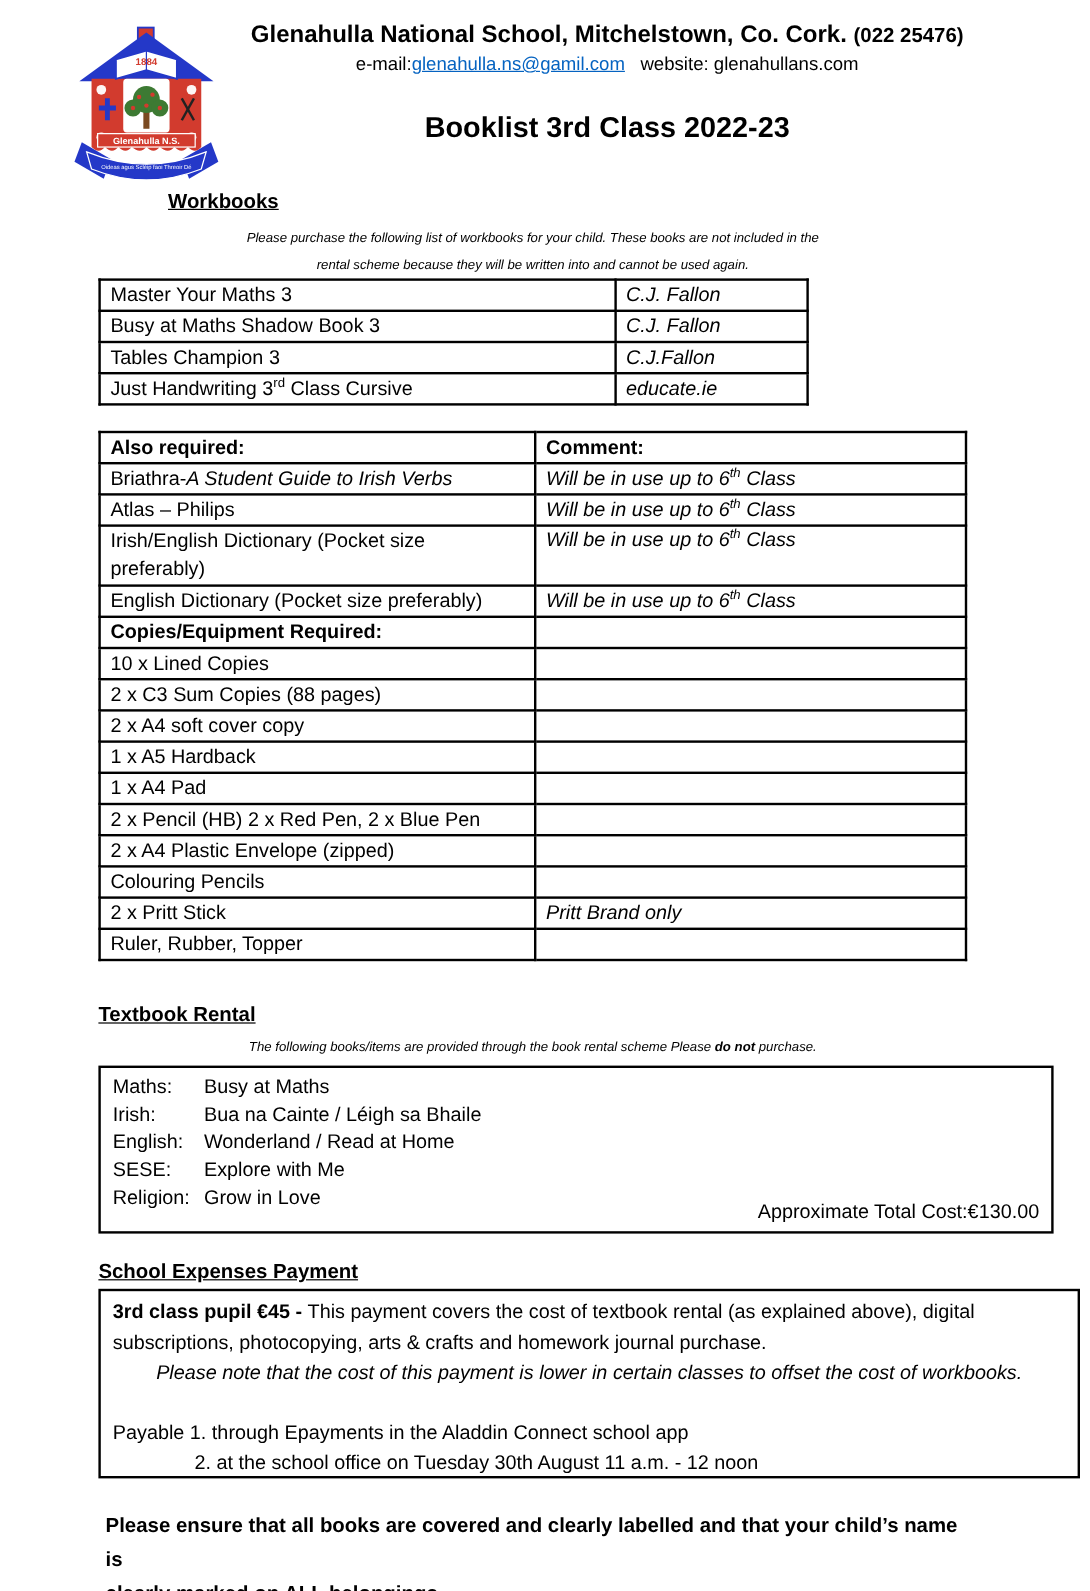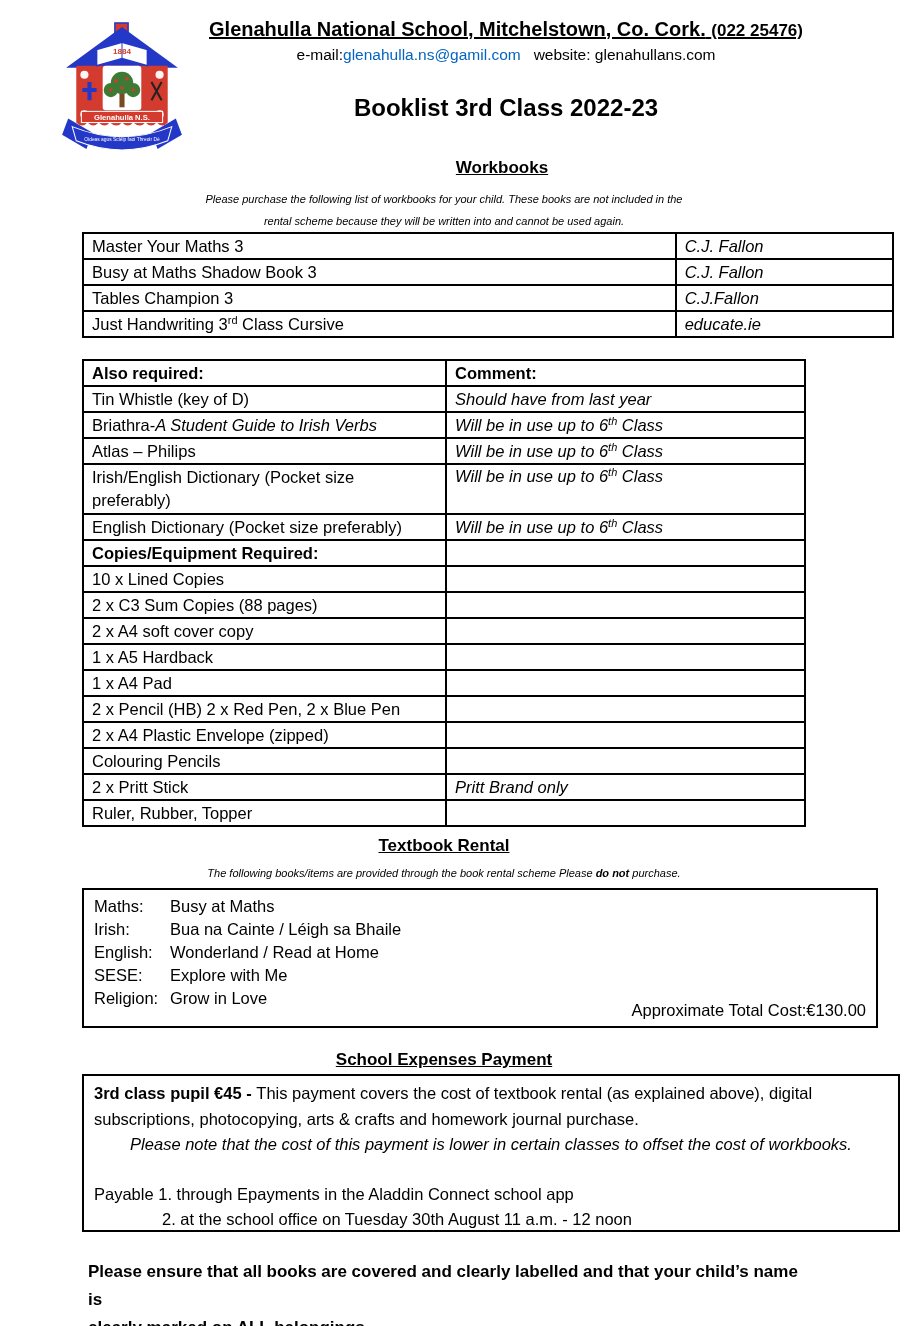--- a/index.html
+++ b/index.html
@@ -2,37 +2,37 @@
 <html><head>
 <meta charset="utf-8">
 <style>
   html,body{margin:0;padding:0;background:#fff;}
   body{width:908px;height:1326px;position:relative;font-family:"Liberation Sans",sans-serif;color:#000;}
   .page{position:absolute;inset:0;background:#fff;overflow:hidden;}
 
   
   .logo{position:absolute;left:58px;top:20px;width:128px;height:136px;}
   .header-text{position:absolute;left:150px;top:16px;width:712px;text-align:center;}
-  .school-line{font-size:20px;font-weight:bold;line-height:26px;text-decoration:underline;}
+  .school-line{font-size:20px;font-weight:bold;line-height:26px;}
   .school-phone{font-size:17px;font-weight:bold;}
   .contact-line{font-size:15.5px;line-height:22px;}
-  .email-link{color:#0563C1;cursor:pointer;}
+  .email-link{color:#0563C1;text-decoration:underline;cursor:pointer;}
   .doc-title{margin-top:28px;font-size:24px;font-weight:bold;}
 
   
-  .sec-heading{position:absolute;left:82px;width:724px;text-align:center;font-size:17px;font-weight:bold;}
+  .sec-heading{position:absolute;left:82px;width:724px;font-size:17px;font-weight:bold;}
   .sec-heading > span{text-decoration:underline;}
   .shift-right{position:relative;left:58px;}
 
   .intro{position:absolute;left:82px;width:724px;text-align:center;font-style:italic;font-size:11px;line-height:22px;}
 
   
   table{border-collapse:collapse;table-layout:fixed;}
   td{border:2px solid #000;font-size:16.5px;height:22px;line-height:21px;padding:1px 8px;vertical-align:middle;overflow:hidden;}
-  .t1{position:absolute;top:232px;left:82px;width:812px;}
+  .t1{position:absolute;top:232px;left:82px;width:592px;}
   .t1 .c-title{width:74.2%;}
   .t1 .c-pub{width:25.8%;font-style:italic;}
   .t2{position:absolute;top:359px;left:82px;width:724px;}
   .t2 .c-item{width:50.3%;}
   .t2 .c-comment{width:49.7%;font-style:italic;}
   .t2 td.hdr{font-weight:bold;font-style:normal;}
   .t2 td.bold-cell{font-weight:bold;}
   sup{font-size:11px;line-height:0;}
   .em{font-style:italic;margin-top:47px;}
 
@@ -140,24 +140,20 @@
   </tbody>
     </table>
 
   <table class="t2">
     <tbody>
         <tr>
       <td class="c-item hdr">Also required:</td>
       <td class="c-comment hdr">Comment:</td>
     </tr>
     <tr>
-      <td class="c-item">Tin Whistle (key of D)</td>
-      <td class="c-comment">Should have from last year</td>
-    </tr>
-    <tr>
       <td class="c-item"><span>Briathra-</span><span class="em">A Student Guide to Irish Verbs</span></td>
       <td class="c-comment"><span>Will be in use up to 6</span><sup>th</sup><span> Class</span></td>
     </tr>
     <tr>
       <td class="c-item">Atlas – Philips</td>
       <td class="c-comment"><span>Will be in use up to 6</span><sup>th</sup><span> Class</span></td>
     </tr>
     <tr>
       <td class="c-item" style="height:46px;line-height:23px;">Irish/English Dictionary (Pocket size preferably)</td>
       <td class="c-comment" style="vertical-align:top;"><span>Will be in use up to 6</span><sup>th</sup><span> Class</span></td>

